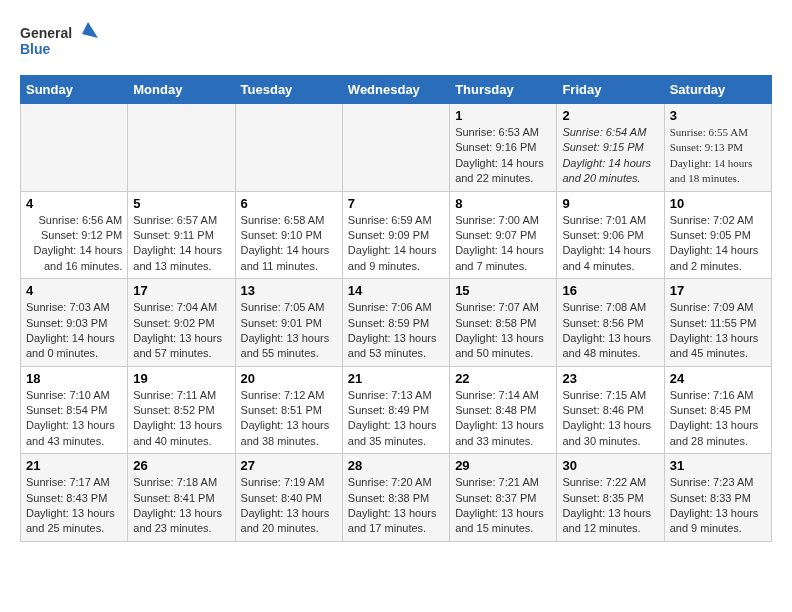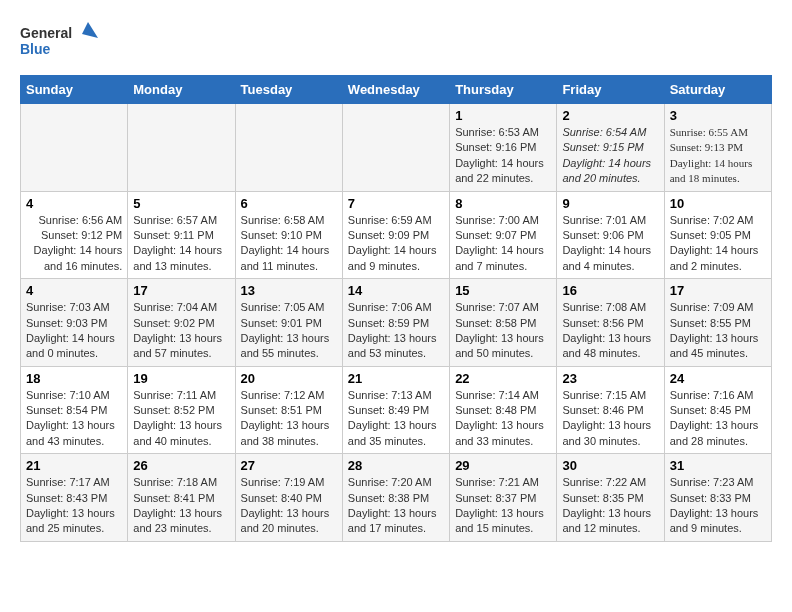--- a/index.html
+++ b/index.html
@@ -220,21 +220,21 @@
         <td>
           <span class="day-number">16</span>
           <div class="day-info" style="white-space: pre-line;">Sunrise: 7:08 AM
 Sunset: 8:56 PM
 Daylight: 13 hours
 and 48 minutes.</div>
         </td>
         <td>
           <span class="day-number">17</span>
           <div class="day-info" style="white-space: pre-line;">Sunrise: 7:09 AM
-Sunset: 8:55 PM
+Sunset: 11:55 PM
 Daylight: 13 hours
 and 45 minutes.</div>
         </td>
       </tr>
       <tr>
         <td>
           <span class="day-number">18</span>
           <div class="day-info" style="white-space: pre-line;">Sunrise: 7:10 AM
 Sunset: 8:54 PM
 Daylight: 13 hours

